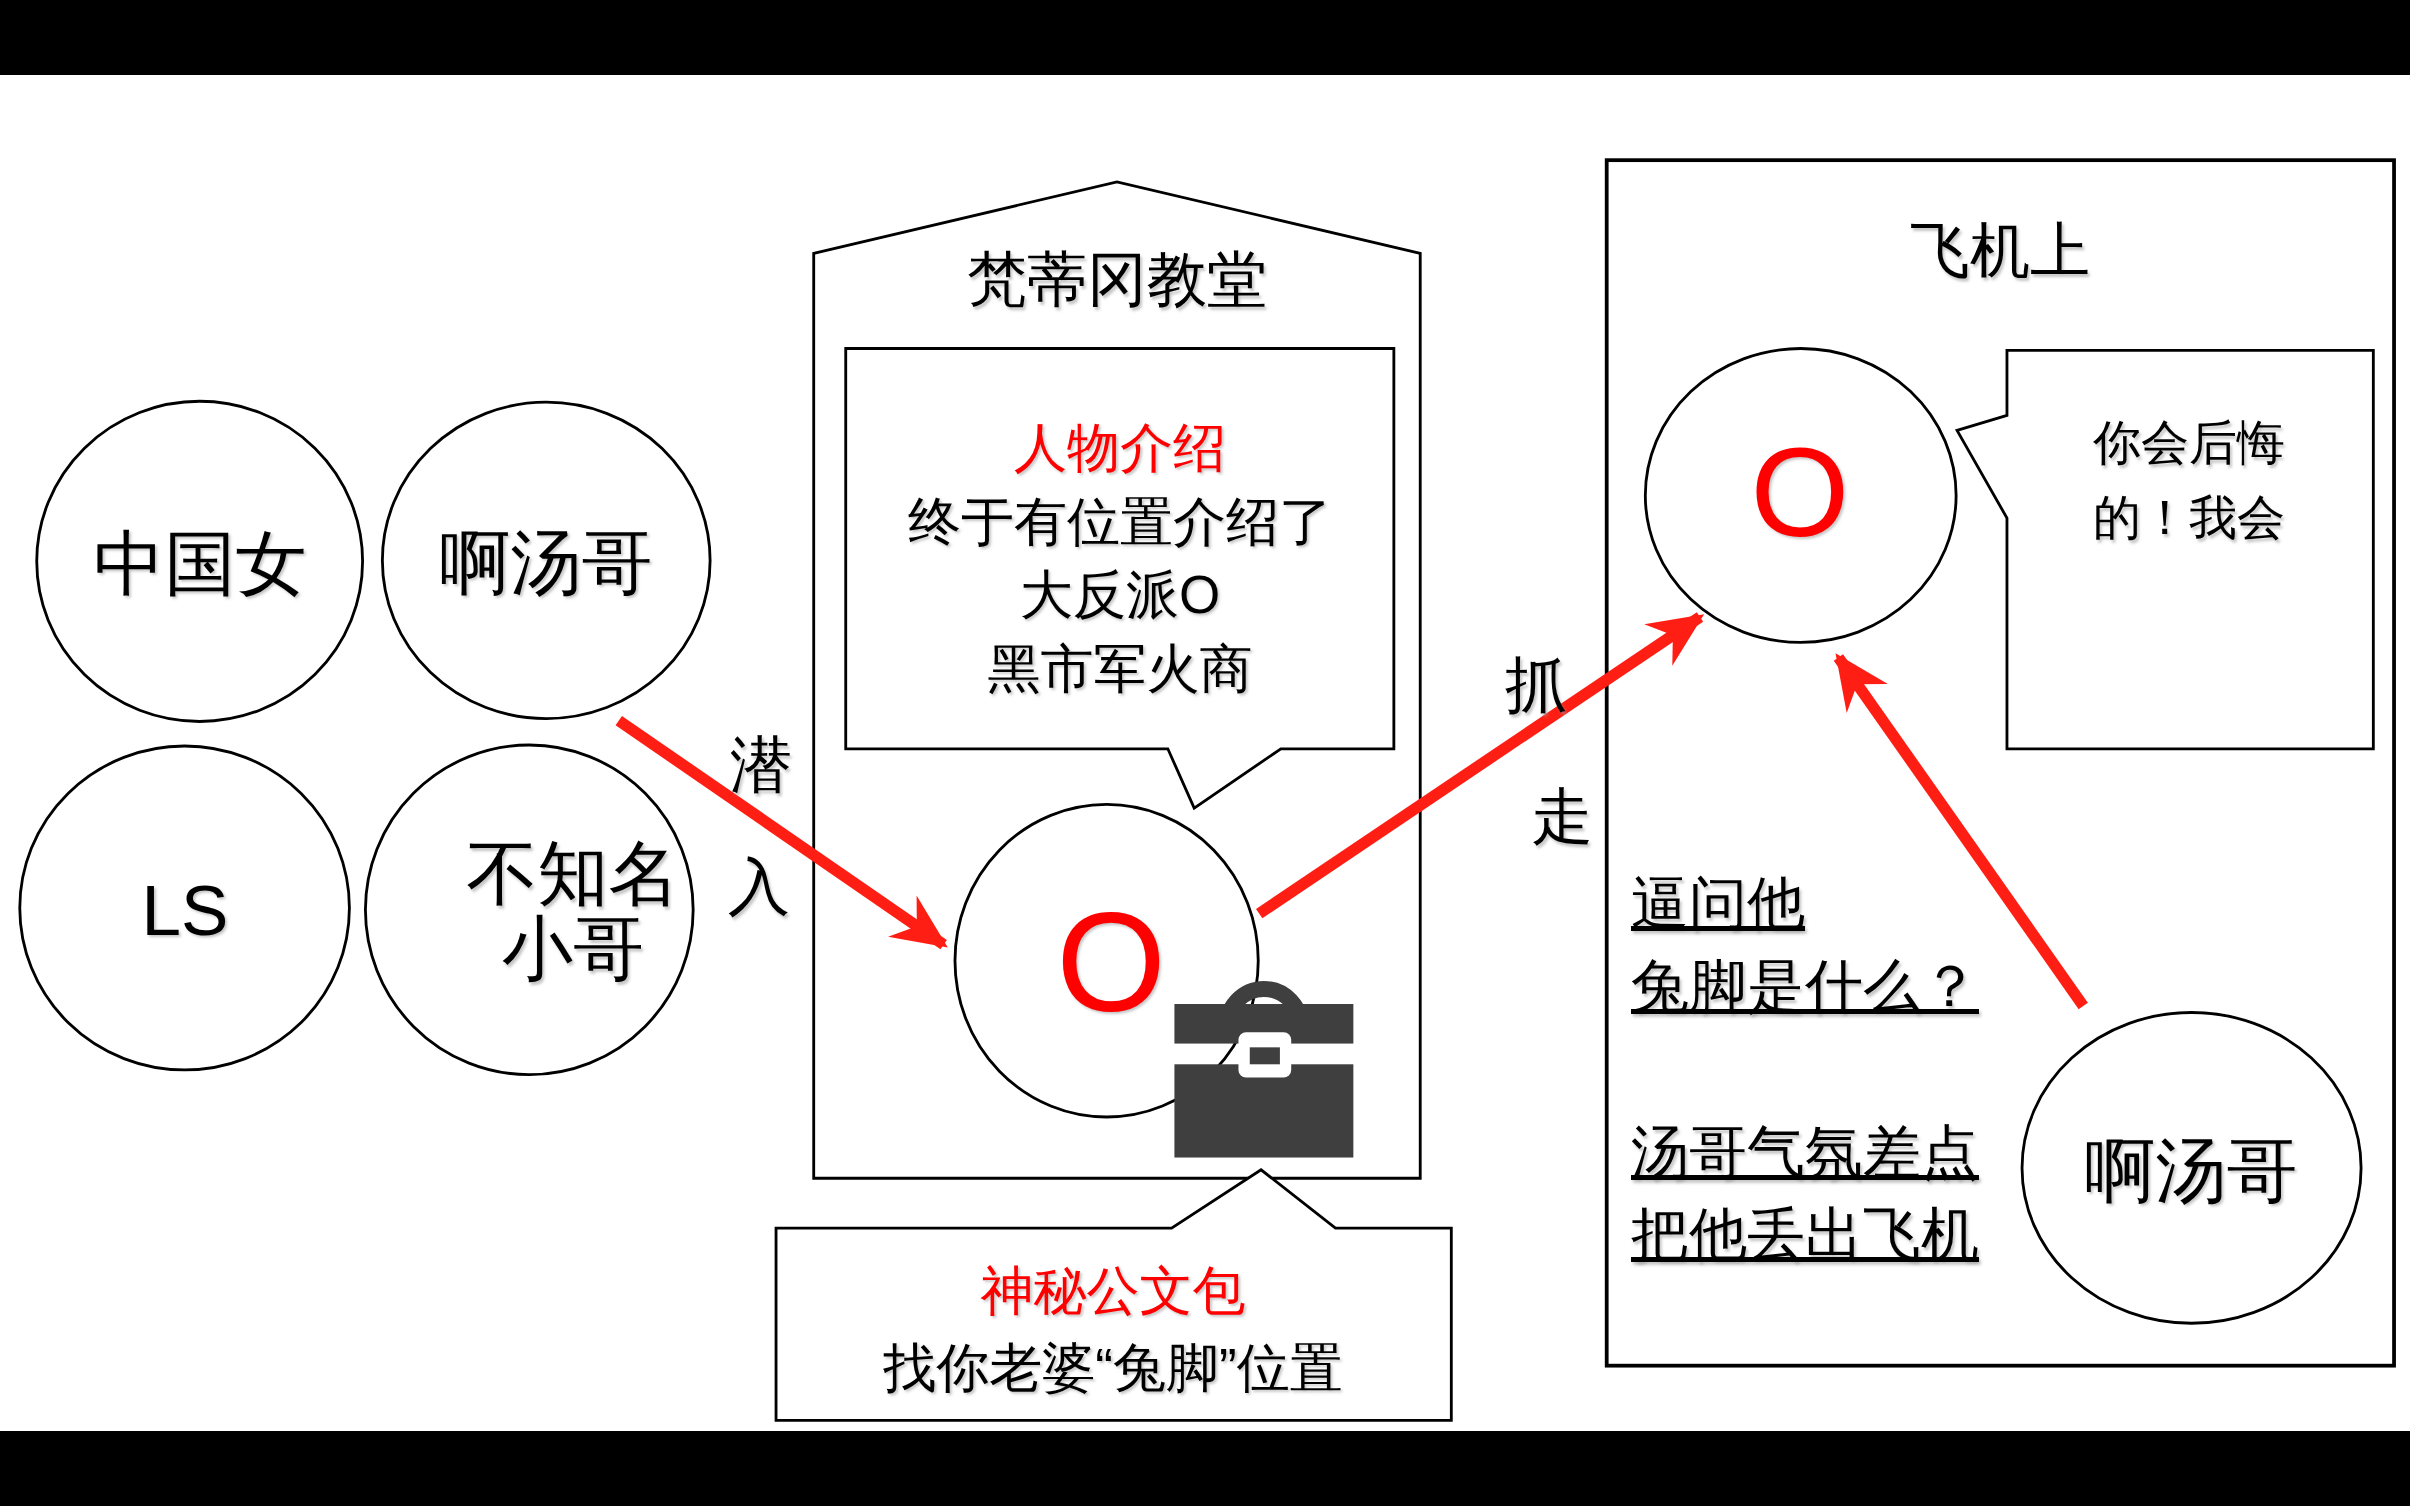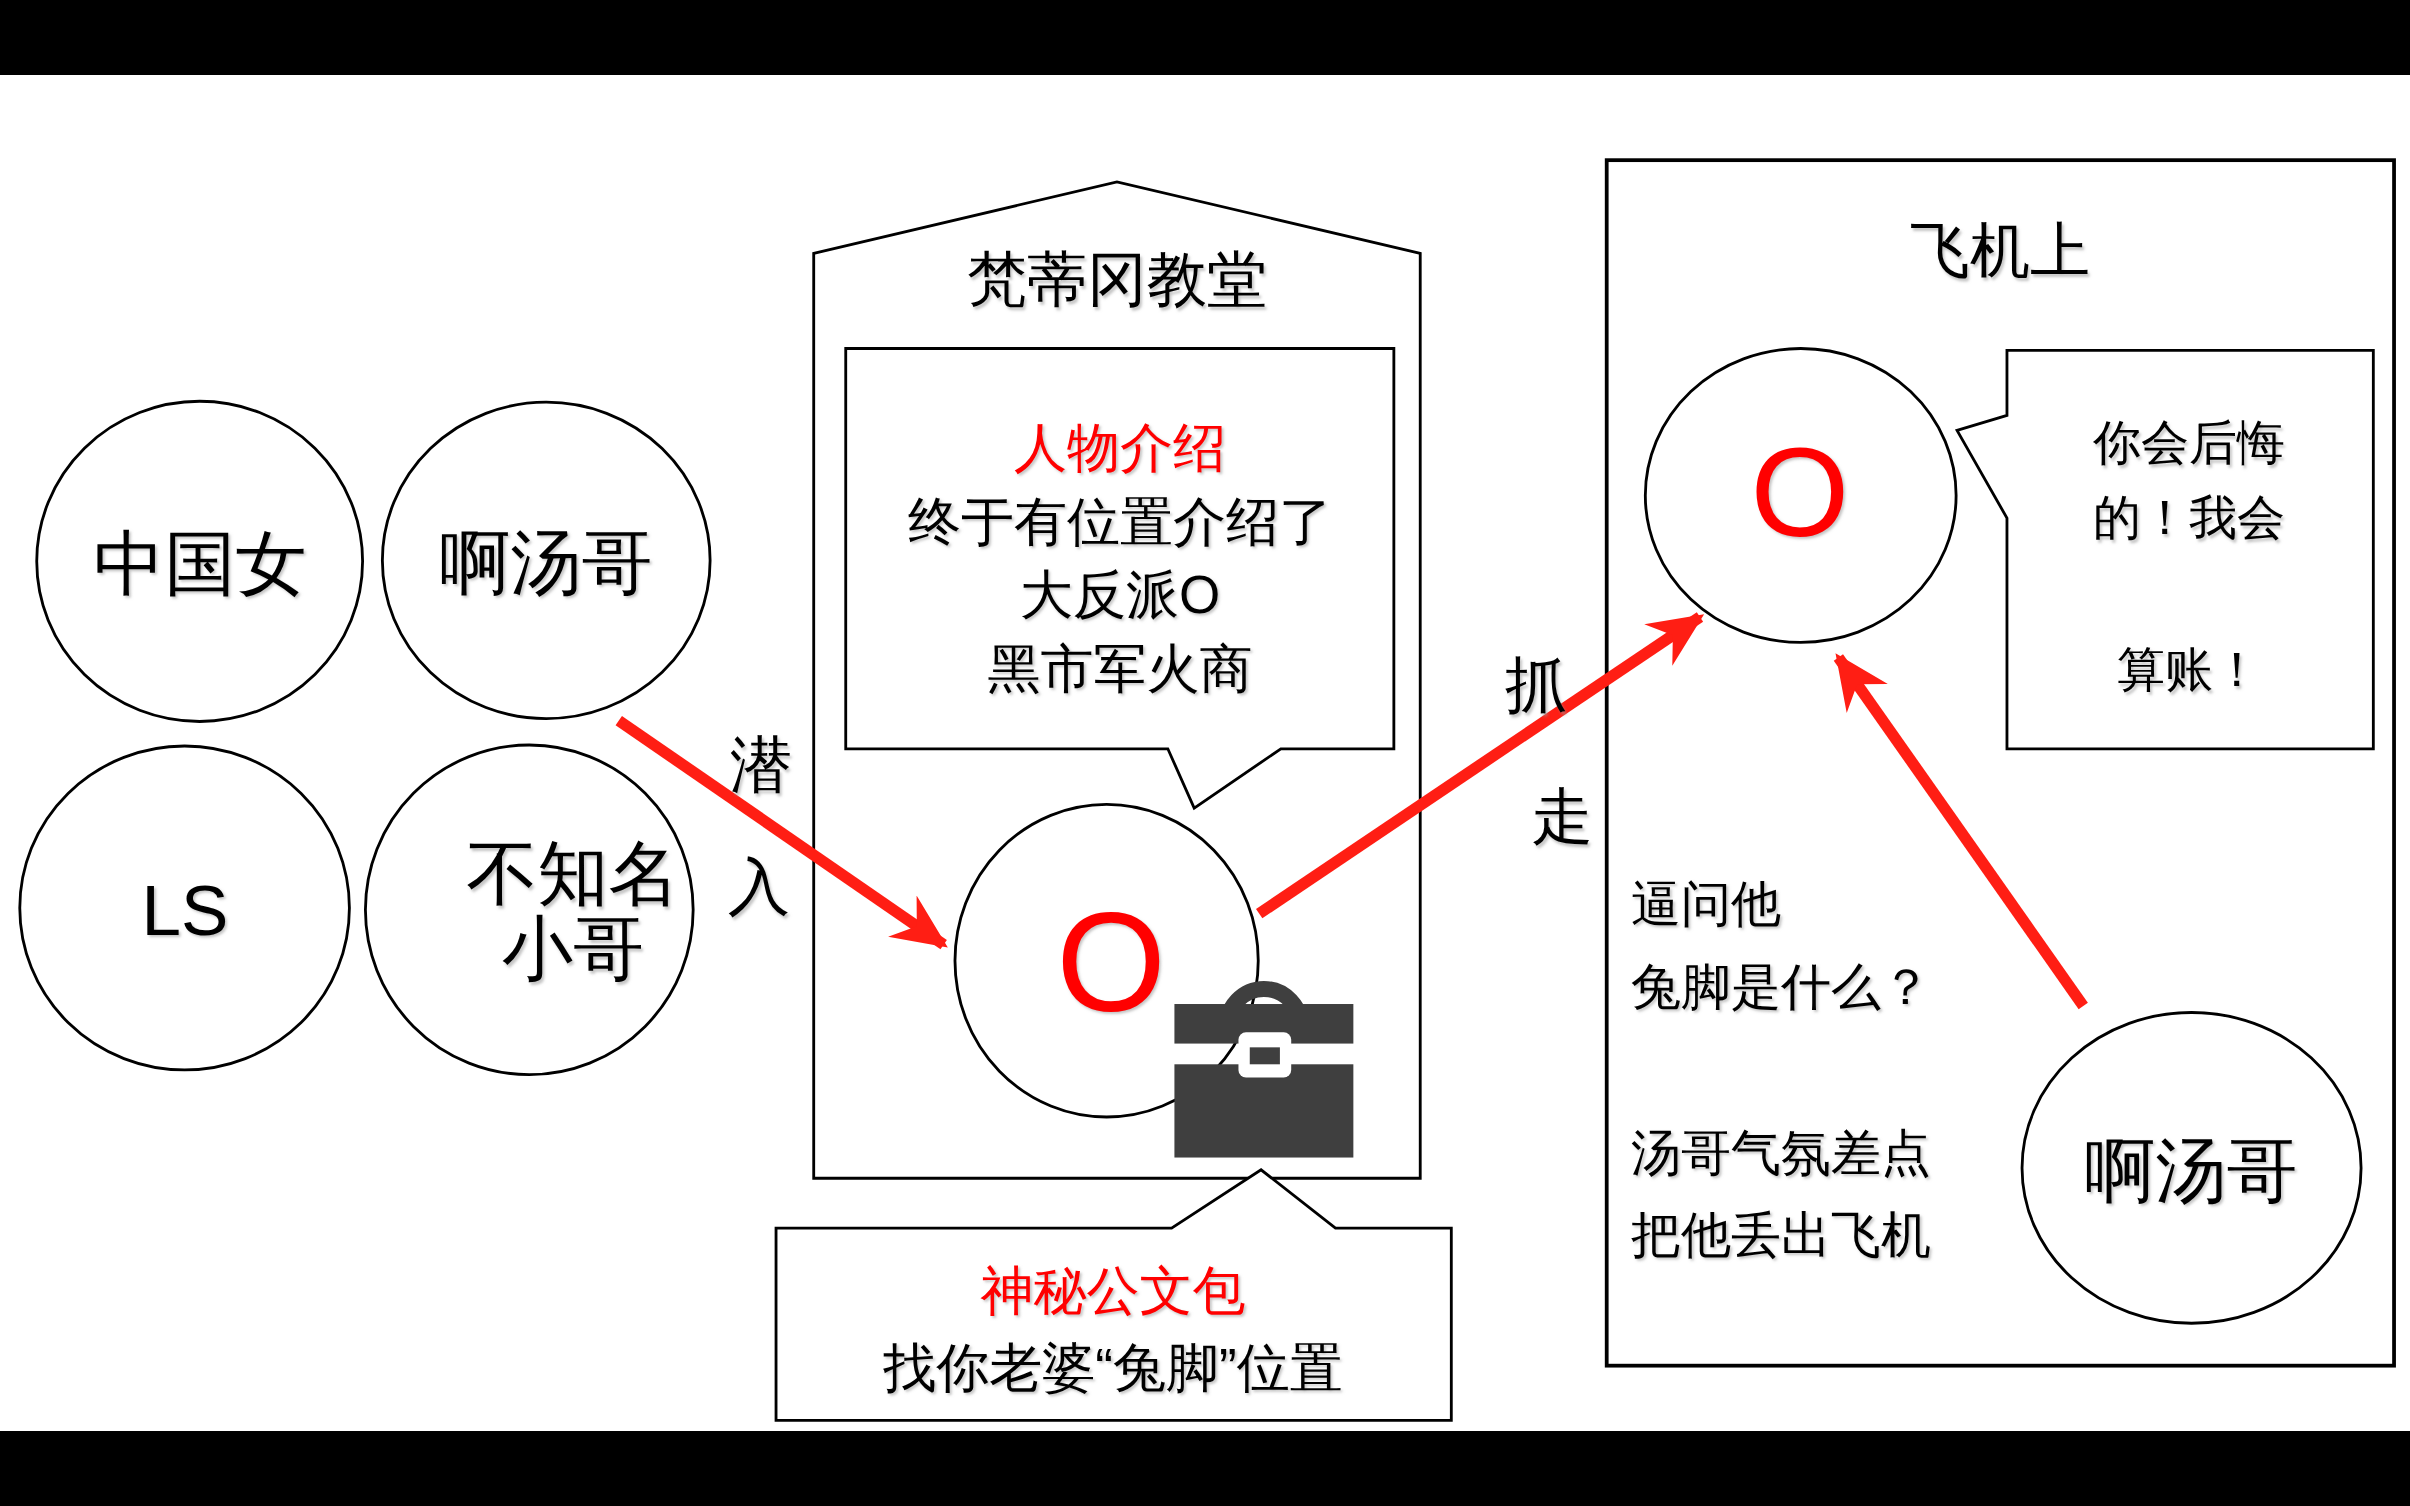--- a/index.html
+++ b/index.html
@@ -7,21 +7,21 @@
          font-family:"Liberation Sans","DejaVu Sans",sans-serif;color:#000;}
   .canvas{position:absolute;left:0;top:75px;width:2411px;height:1356px;background:#fff;}
   .bar{position:absolute;left:0;width:2411px;height:75px;background:#000;}
   .bar.top{top:0;}
   .bar.bottom{top:1431px;}
   svg.shapes{position:absolute;left:0;top:0;}
   .t{position:absolute;transform:translate(-50%,-50%);white-space:pre-line;text-align:center;
      line-height:1.26;text-shadow:1.9px 2.8px 2.8px rgba(150,150,150,0.55);}
   .tl{position:absolute;transform:translateY(-50%);white-space:nowrap;text-align:left;
       text-shadow:1.9px 2.8px 2.8px rgba(150,150,150,0.55);}
-  .fs62{font-size:50px;}
+  .fs62{font-size:58px;text-decoration:underline;}
   .fs63{font-size:53px;line-height:73px;}
   .fs64{font-size:60px;}
   .fs66{font-size:62px;}
   .fs70{font-size:48px;line-height:90px;}
   .fs75{font-size:71px;line-height:75px;}
   .red{color:#FF0000;}
   .bigO{color:#FF0000;font-weight:400;}
   .o-church{font-size:141px;line-height:141px;}
   .o-plane{font-size:127px;line-height:127px;}
 </style>
@@ -94,21 +94,20 @@
   <div class="t fs66" style="left:759px;top:887px;">入</div>
   <div class="t fs66" style="left:1536px;top:685px;">抓</div>
   <div class="t fs66" style="left:1562px;top:817px;">走</div>
 
   <div class="t fs64" style="left:2000px;top:251px;">飞机上</div>
 
   <div class="t bigO o-plane" style="left:1800px;top:492px;">O</div>
 
   <div class="t fs70" style="left:2189px;top:443px;">你会后悔</div>
   <div class="t fs70" style="left:2189px;top:518px;">的！我会</div>
-  <div class="t fs70" style="left:2189px;top:670px;">算账！</div>
 
   <div class="tl fs62" style="left:1631px;top:904px;">逼问他</div>
   <div class="tl fs62" style="left:1631px;top:987px;">兔脚是什么？</div>
   <div class="tl fs62" style="left:1631px;top:1153px;text-align:center;">汤哥气氛差点</div>
   <div class="tl fs62" style="left:1631px;top:1235px;">把他丢出飞机</div>
 
   <div class="t fs75" style="left:2191px;top:1170px;">啊汤哥</div>
 
   <div class="bar top"></div>
   <div class="bar bottom"></div>

